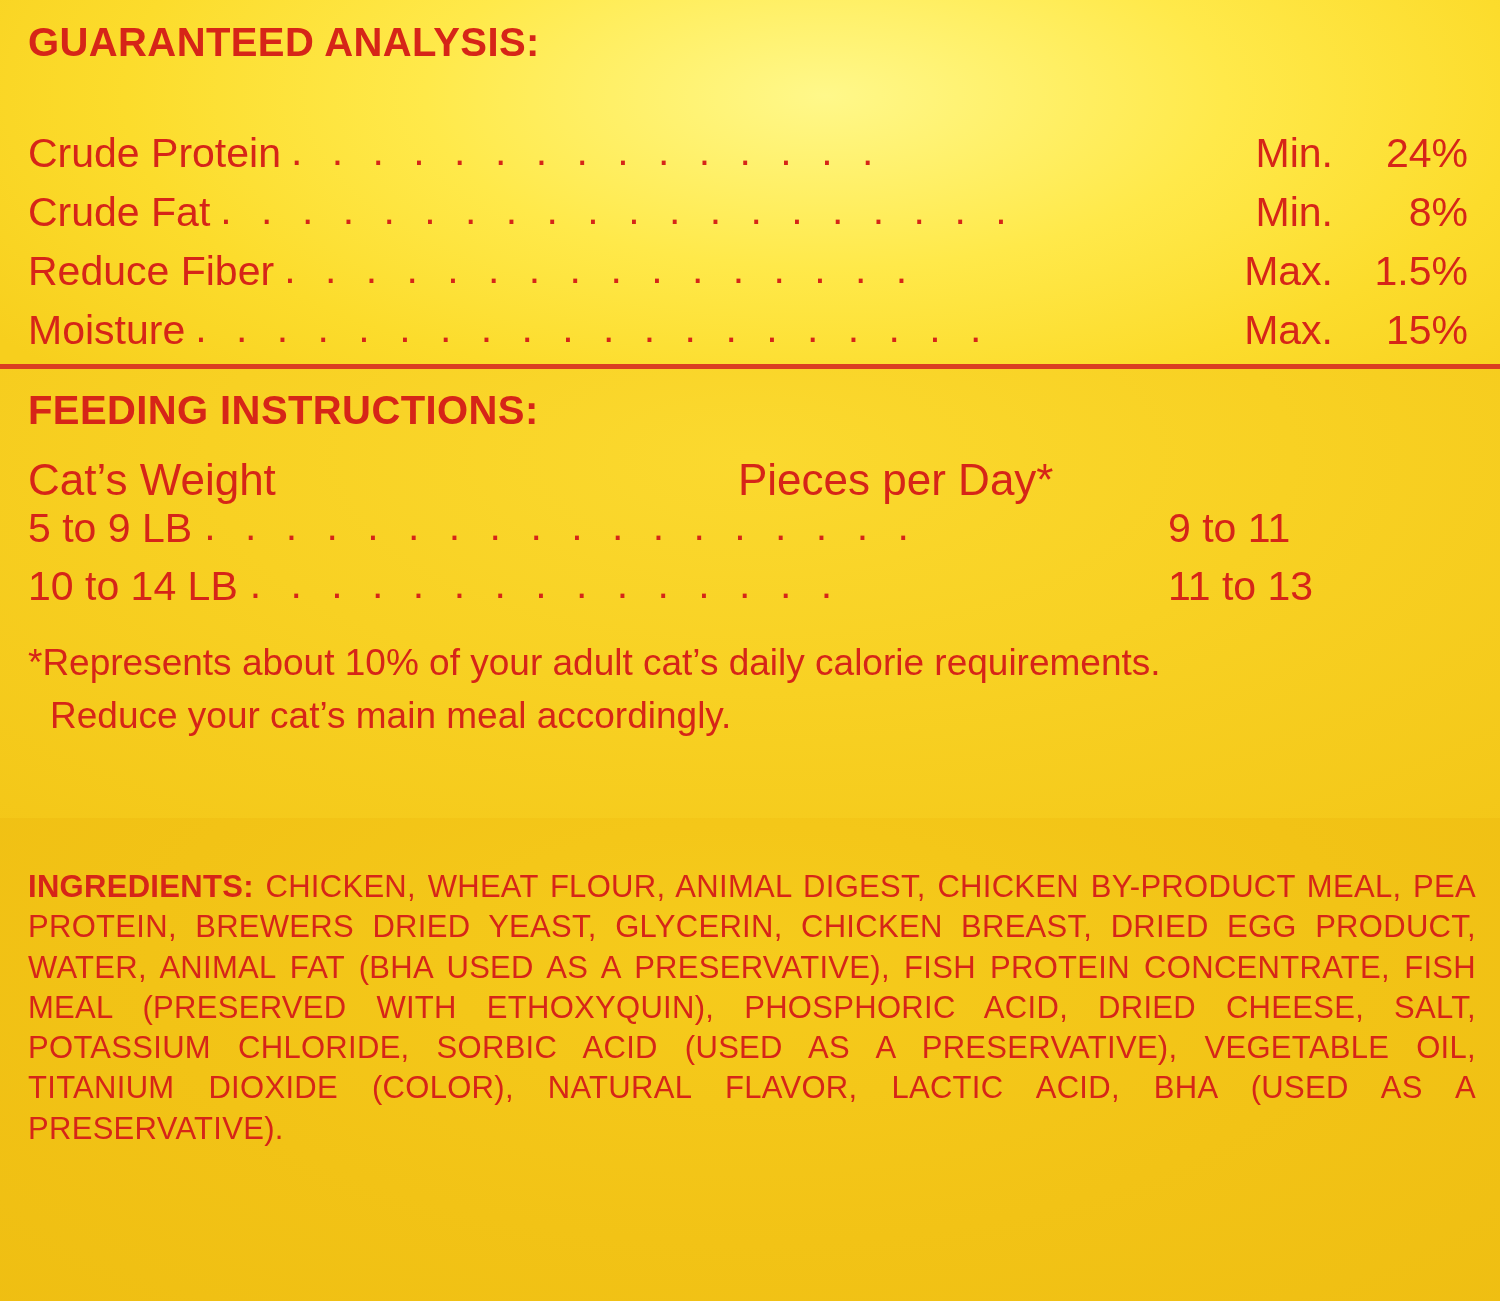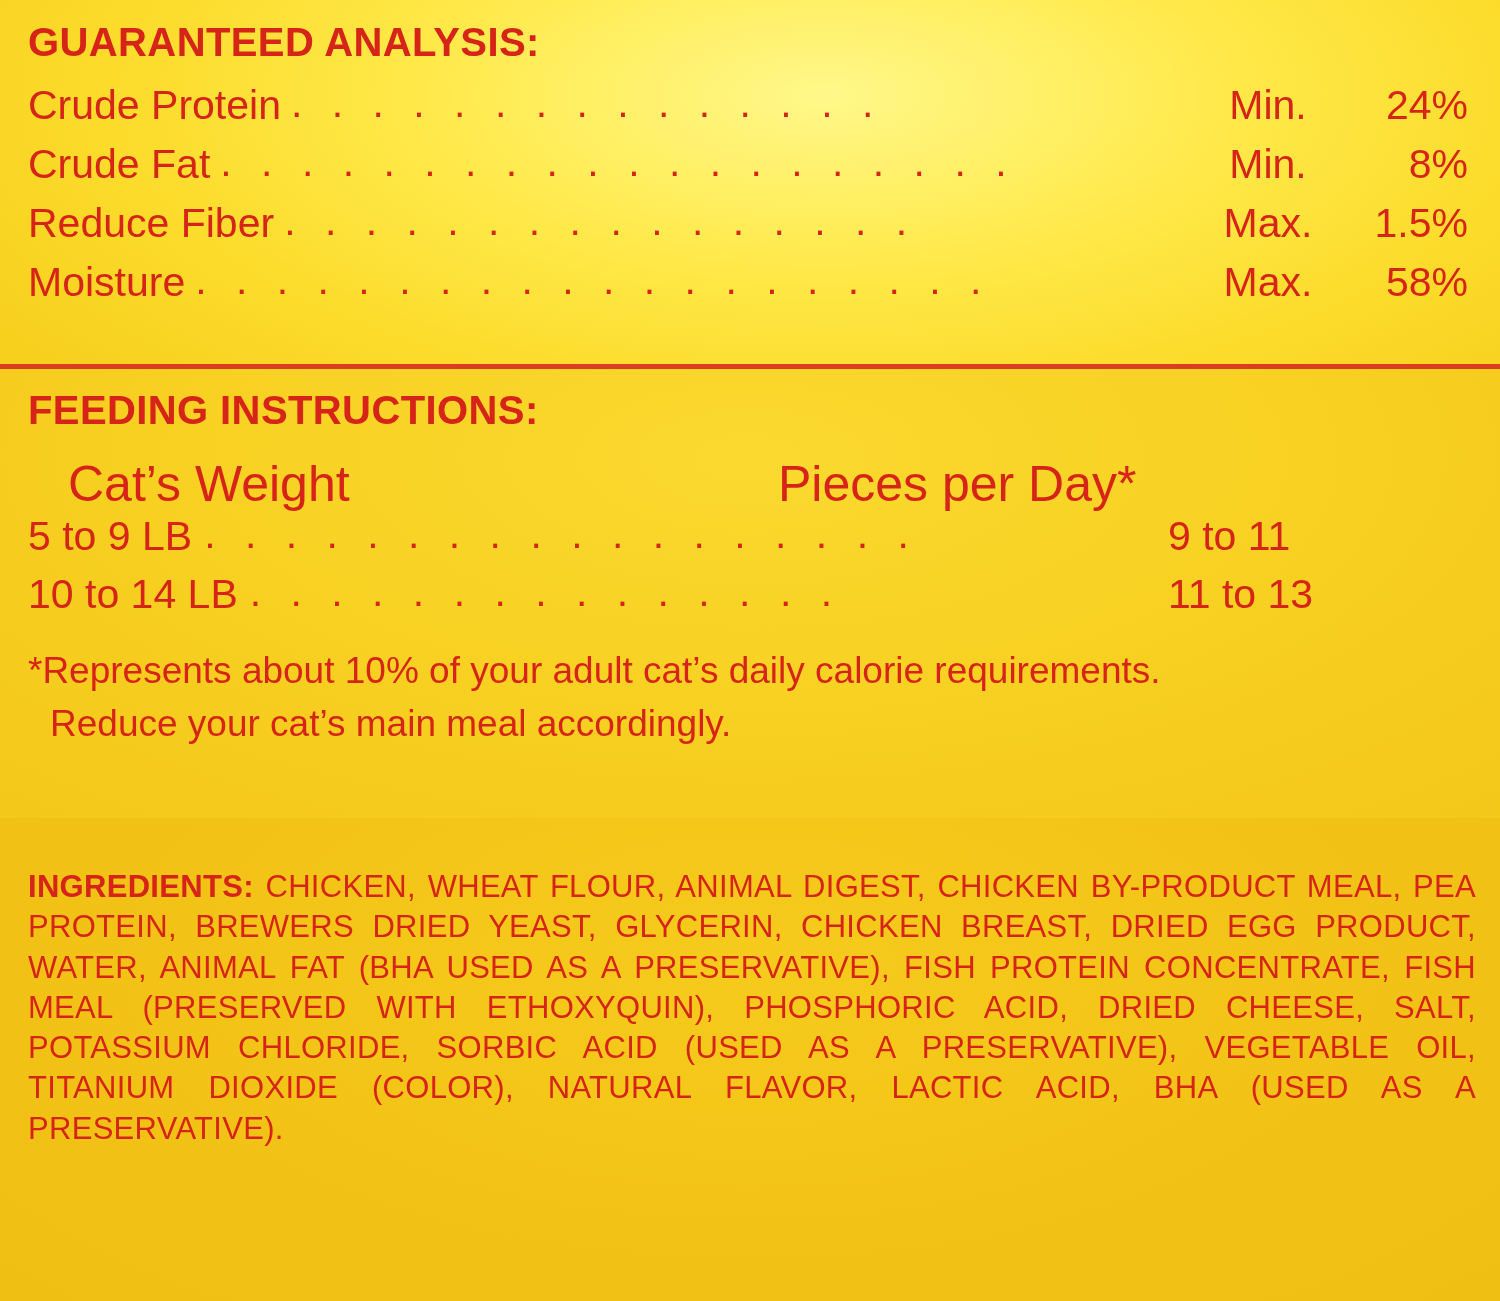--- a/index.html
+++ b/index.html
@@ -98,41 +98,41 @@
     flex: 1 1 auto;
     overflow: hidden;
     white-space: nowrap;
     letter-spacing: 9px;
     color: #d62518;
     font-size: 41px;
     transform: translateY(-2px);
   }
   .ga-qual {
     flex: 0 0 130px;
-    text-align: center;
+    text-align: right;
     padding-left: 18px;
+    margin-top: 48px;
   }
   .ga-val {
     flex: 0 0 135px;
     text-align: right;
   }
 
   
   .fi-inner {
     position: absolute;
     left: 28px;
     top: 388px;
     width: 1440px;
   }
   .fi-head {
     display: flex;
-    font-size: 50px;
+    font-size: 44px;
     color: #d62518;
     margin-top: 22px;
-    margin-left: 40px;
   }
   .fi-head .left {
     flex: 0 0 710px;
   }
   .fi-row {
     display: flex;
     align-items: flex-start;
     font-size: 41px;
     color: #d62518;
     height: 58px;
@@ -218,21 +218,21 @@
         <span class="ga-name">Reduce Fiber</span>
         <span class="dots">. . . . . . . . . . . . . . . .</span>
         <span class="ga-qual">Max.</span>
         <span class="ga-val">1.5%</span>
       </div>
 
       <div class="ga-row">
         <span class="ga-name">Moisture</span>
         <span class="dots">. . . . . . . . . . . . . . . . . . . .</span>
         <span class="ga-qual">Max.</span>
-        <span class="ga-val">58%</span>
+        <span class="ga-val">15%</span>
       </div>
 
     </div>
   </div>
 
   <div class="fi-inner">
     <h2 class="section-title">FEEDING INSTRUCTIONS:</h2>
 
     <div class="fi-head">
       <span class="left">Cat’s Weight</span>

